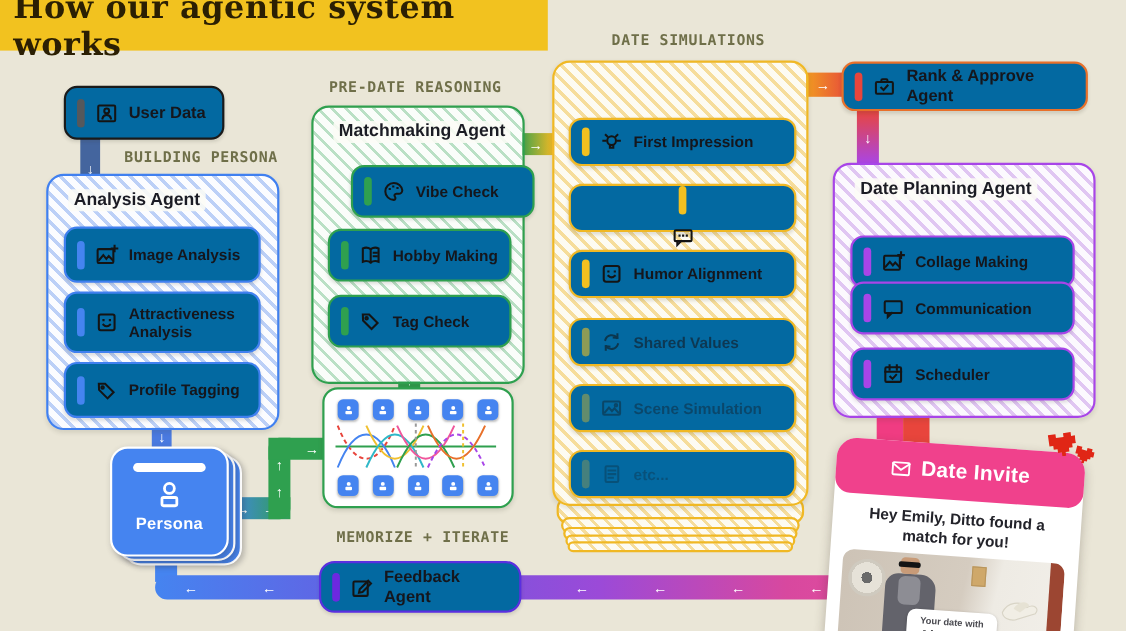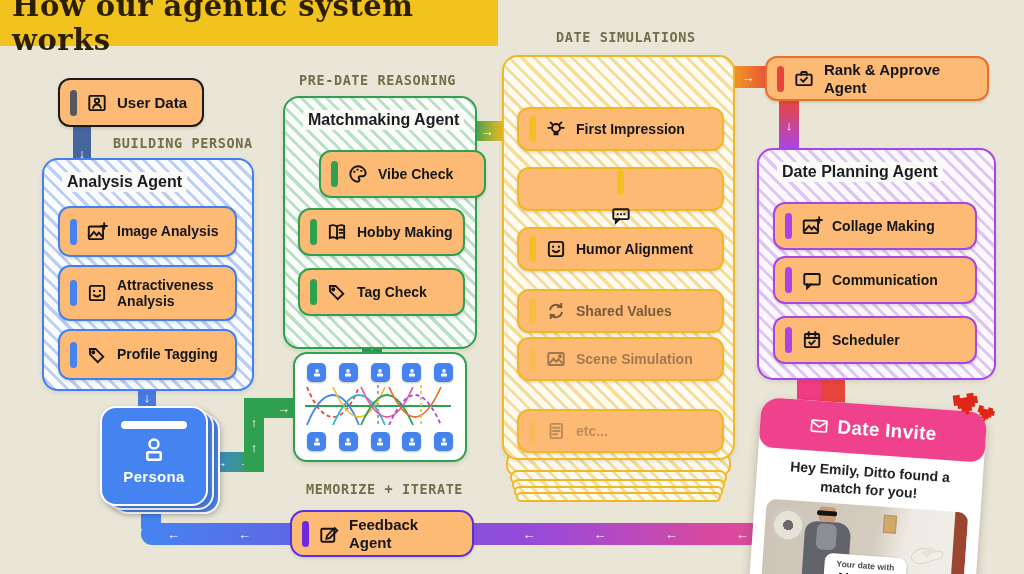--- a/index.html
+++ b/index.html
@@ -17,21 +17,21 @@
   .panel .panel-title{position:absolute;left:18px;top:12px;font-weight:bold;font-size:16px;color:#1b1c24;background:rgba(252,252,246,.88);padding:1px 5px;border-radius:4px;white-space:nowrap;}
   .p-blue{border:2.5px solid #4080f0;background:repeating-linear-gradient(45deg,#fbfcff 0 6px,#bcd0f7 6px 9px);}
   .p-green{border:2.5px solid #2fa04f;background:repeating-linear-gradient(45deg,#fafdfa 0 6px,#bae0c5 6px 9px);}
   .p-yellow{border:2.5px solid #f0b824;background:repeating-linear-gradient(45deg,#fdfbf2 0 6px,#f6dd9b 6px 9px);}
   .p-purple{border:2.5px solid #a845e8;background:repeating-linear-gradient(45deg,#fcf9fe 0 6px,#e0c6f2 6px 9px);}
 
   
   .strip{position:absolute;border:2px solid #f0b824;border-radius:10px;background:repeating-linear-gradient(45deg,#fdfbf2 0 6px,#f6dd9b 6px 9px);z-index:1;}
 
   
-  .node{position:absolute;background:#fdba74;border-radius:12px;display:flex;align-items:center;gap:9px;padding:0 10px;box-shadow:0 2px 3px rgba(60,60,40,.14);z-index:3;}
+  .node{position:absolute;background:#0369a1;border-radius:12px;display:flex;align-items:center;gap:9px;padding:0 10px;box-shadow:0 2px 3px rgba(60,60,40,.14);z-index:3;}
   .b-blue{border:2.5px solid #4080f0;} .b-green{border:2.5px solid #2fa04f;}
   .b-yellow{border:2.5px solid #f0b824;} .b-purple{border:2.5px solid #a845e8;}
   .b-orange{border:2.5px solid #e8702a;} .b-violet{border:2.5px solid #5a2fe0;}
   .b-dark{border:2.5px solid #1a1a1a;}
   .pill{flex:0 0 auto;width:7px;height:26px;border-radius:3.5px;}
   .pi-blue{background:#4584f0;} .pi-green{background:#2fa04f;} .pi-yellow{background:#f2c020;}
   .pi-red{background:#e8453c;} .pi-purple{background:#a845e8;} .pi-violet{background:#6d28e0;} .pi-dark{background:#55585c;}
   .nlabel{font-weight:bold;font-size:14px;color:#15161c;line-height:1.15;}
   .icon{display:inline-flex;width:22px;height:22px;color:#141414;flex:0 0 auto;}
   .icon svg{width:100%;height:100%;}
@@ -388,21 +388,21 @@
       <span class="icon">
           <svg viewBox="0 0 20 20" fill="none" stroke="currentColor" stroke-width="1.7" stroke-linecap="square" stroke-linejoin="miter">
             <path d="M4.8 8.2a5.6 5.6 0 0 1 9.7-1.8"></path>
             <path d="M14.8 3.6v3l-3-.3"></path>
             <path d="M15.2 11.8a5.6 5.6 0 0 1-9.7 1.8"></path>
             <path d="M5.2 16.4v-3l3 .3"></path>
           </svg>
         </span>
       <span class="nlabel">Shared Values</span>
     </div>
-    <div class="node b-yellow fade2" style="left:13px;top:280px;width:183px;height:40px;">
+    <div class="node b-yellow fade2" style="left:13px;top:292px;width:183px;height:40px;">
       <span class="pill pi-yellow"></span>
       <span class="icon">
           <svg viewBox="0 0 20 20" fill="none" stroke="currentColor" stroke-width="1.7" stroke-linecap="square" stroke-linejoin="miter">
             <rect x="3" y="4.5" width="14" height="11" rx="1"></rect>
             <path d="M4.4 13.6l3.4-4 2.5 3 2-2.4 3.2 3.4"></path>
             <circle cx="13.6" cy="7.6" r="1"></circle>
           </svg>
         </span>
       <span class="nlabel">Scene Simulation</span>
     </div>
@@ -425,21 +425,21 @@
           <rect x="3" y="6" width="14" height="9.6" rx="1"></rect>
           <path d="M7.5 6V4.6a1 1 0 0 1 1-1h3a1 1 0 0 1 1 1V6"></path>
           <path d="M7.4 10.6l1.9 1.9 3.3-3.6"></path>
         </svg>
       </span>
     <span class="nlabel" style="font-size:15px;">Rank &amp; Approve Agent</span>
   </div>
 
   <div class="panel p-purple" style="left:757px;top:148px;width:235px;height:228px;">
     <div class="panel-title">Date Planning Agent</div>
-    <div class="node b-purple" style="left:14px;top:52px;width:180px;height:44px;">
+    <div class="node b-purple" style="left:14px;top:64px;width:180px;height:44px;">
       <span class="pill pi-purple"></span>
       <span class="icon">
           <svg viewBox="0 0 20 20" fill="none" stroke="currentColor" stroke-width="1.7" stroke-linecap="square" stroke-linejoin="miter">
             <rect x="2.5" y="5" width="13" height="11.5" rx="1"></rect>
             <path d="M3.8 14l3.4-4 2.5 3 2-2.4 3.2 3.4"></path>
             <path d="M16.5 2.2v4.6M14.2 4.5h4.6"></path>
           </svg>
         </span>
       <span class="nlabel">Collage Making</span>
     </div>

